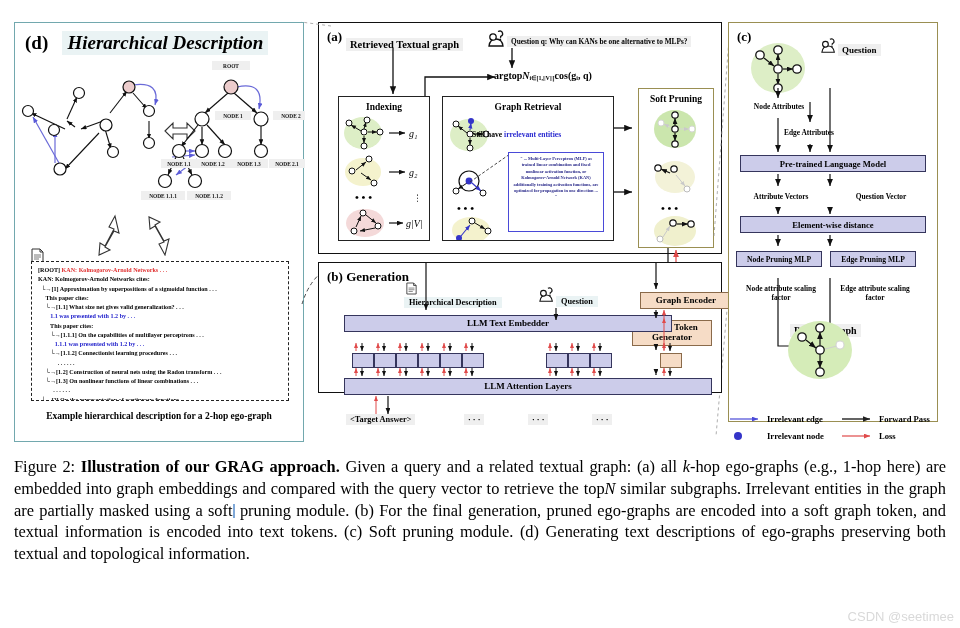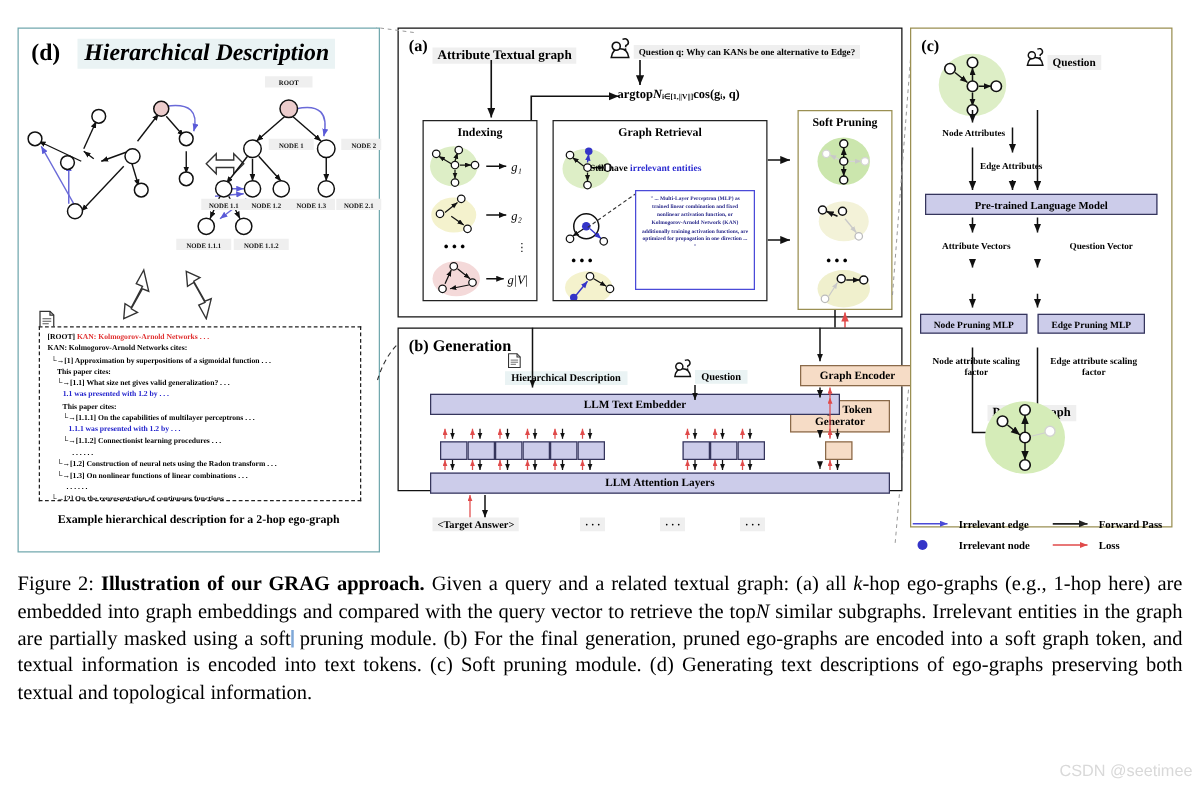--- a/index.html
+++ b/index.html
@@ -225,31 +225,31 @@
       </div>
 
     <div class="caption-d">Example hierarchical description for a 2-hop ego-graph</div>
   </div>
 
   <div class="panel" id="panel-a">
     <div class="panel-label alabel">(a)</div>
   </div>
 
   <div class="retr-title" style="left:346px; top:38px;">
-    <span class="hl-grey">Attribute Textual graph</span>
+    <span class="hl-grey">Retrieved Textual graph</span>
   </div>
 
   <svg style="position:absolute; left:487px; top:30px;" width="20" height="18" viewBox="0 0 20 18">
     <path d="M2,16 q1,-7 7,-7 q6,0 7,7 z" fill="#fff" stroke="#111" stroke-width="1.3"></path>
     <circle cx="6" cy="7" r="3.2" fill="#fff" stroke="#111" stroke-width="1.3"></circle>
     <path d="M11,1.5 q3.5,-1.5 4.5,1.5 q0.8,2.4 -1.8,3.4 l-0.2,1.4" fill="none" stroke="#111" stroke-width="1.3"></path>
     <circle cx="13.3" cy="9.4" r="0.9" fill="#111"></circle>
   </svg>
   <div class="q-badge" style="left:507px; top:36px;">
-    <span class="hl-grey">Question q: Why can KANs be one alternative to Edge?</span>
+    <span class="hl-grey">Question q: Why can KANs be one alternative to MLPs?</span>
   </div>
 
   <svg style="position:absolute; left:330px; top:46px;" width="392" height="56">
     <defs>
       <marker id="ah2" markerWidth="7" markerHeight="7" refX="6" refY="2.5" orient="auto">
         <path d="M0,0 L6,2.5 L0,5 z" fill="#111"></path>
       </marker>
     </defs>
     <g stroke="#111" stroke-width="1.3" fill="none">
       <path d="M63,2 L63,48" marker-end="url(#ah2)"></path>
@@ -665,20 +665,21 @@
   </div>
 
   <div class="ctxt" style="left:752px; top:102px; width:54px;">Node
 Attributes</div>
   <div class="ctxt" style="left:782px; top:128px; width:54px;">Edge
 Attributes</div>
 
   <div class="cblk" style="left:740px; top:155px; width:186px; height:17px;">Pre-trained Language Model</div>
   <div class="ctxt" style="left:736px; top:192px; width:90px;">Attribute Vectors</div>
   <div class="ctxt" style="left:836px; top:192px; width:90px;">Question Vector</div>
+  <div class="cblk" style="left:740px; top:216px; width:186px; height:17px;">Element-wise distance</div>
   <div class="cblk" style="left:736px; top:251px; width:86px; height:16px; font-size:7.6px;">Node Pruning MLP</div>
   <div class="cblk" style="left:830px; top:251px; width:86px; height:16px; font-size:7.6px;">Edge Pruning MLP</div>
   <div class="ctxt" style="left:736px; top:284px; width:90px;">Node attribute
 scaling factor</div>
   <div class="ctxt" style="left:830px; top:284px; width:90px;">Edge attribute
 scaling factor</div>
   <div class="ctitle" style="left:790px; top:324px;">
     <span class="hl-grey">Pruned Graph</span>
   </div>
 

